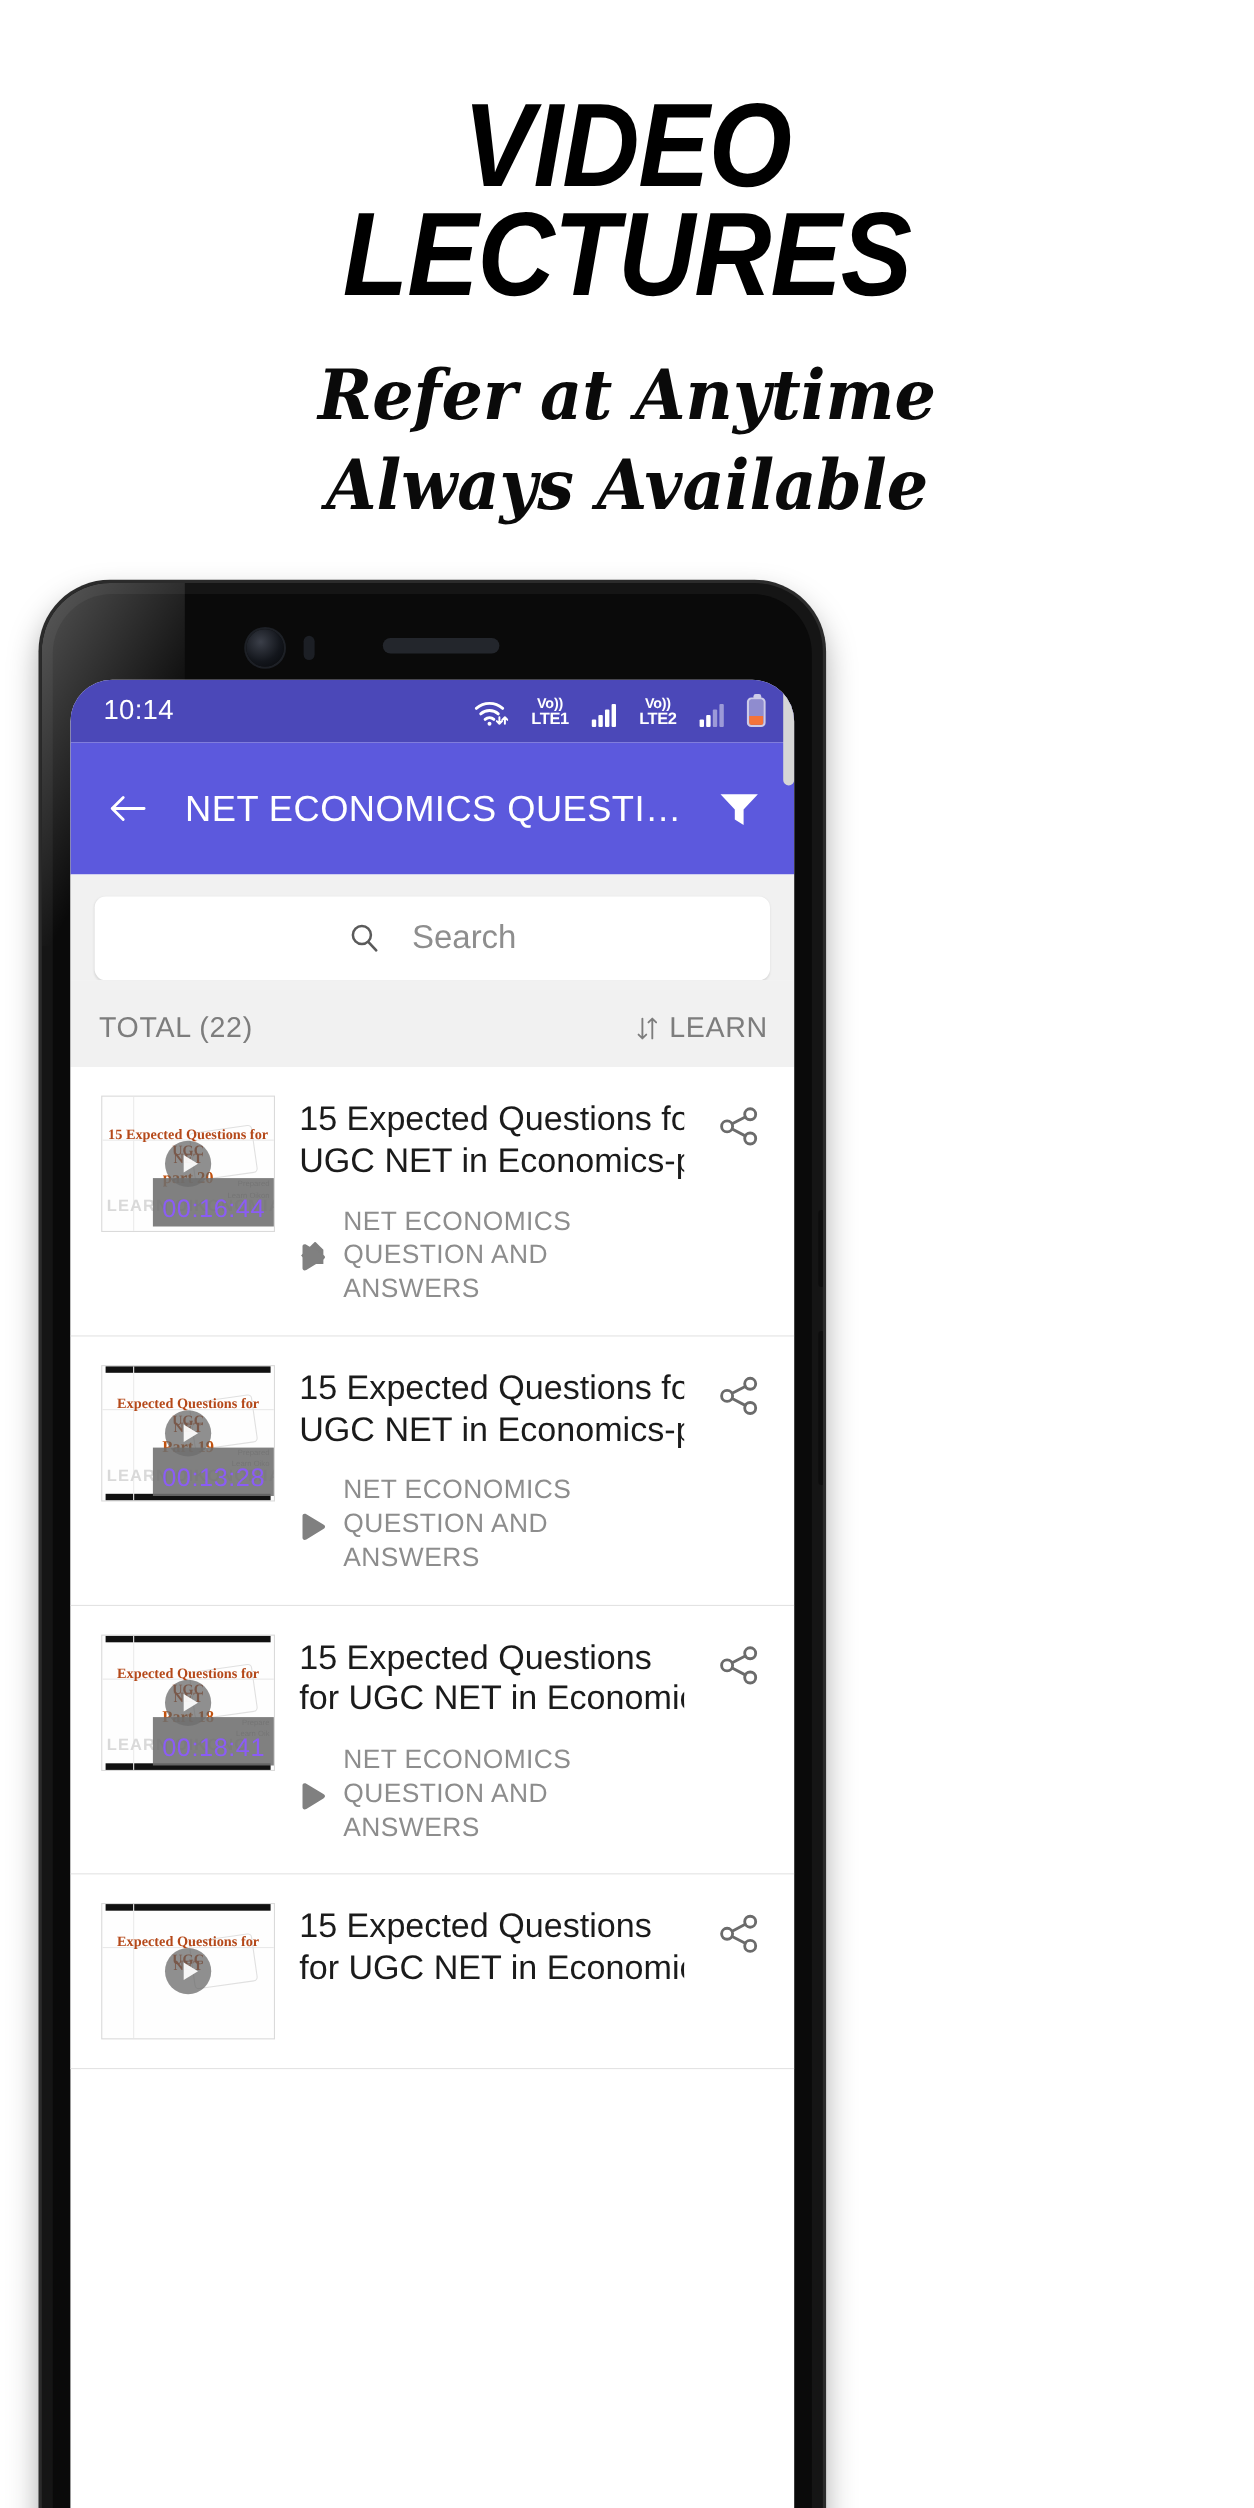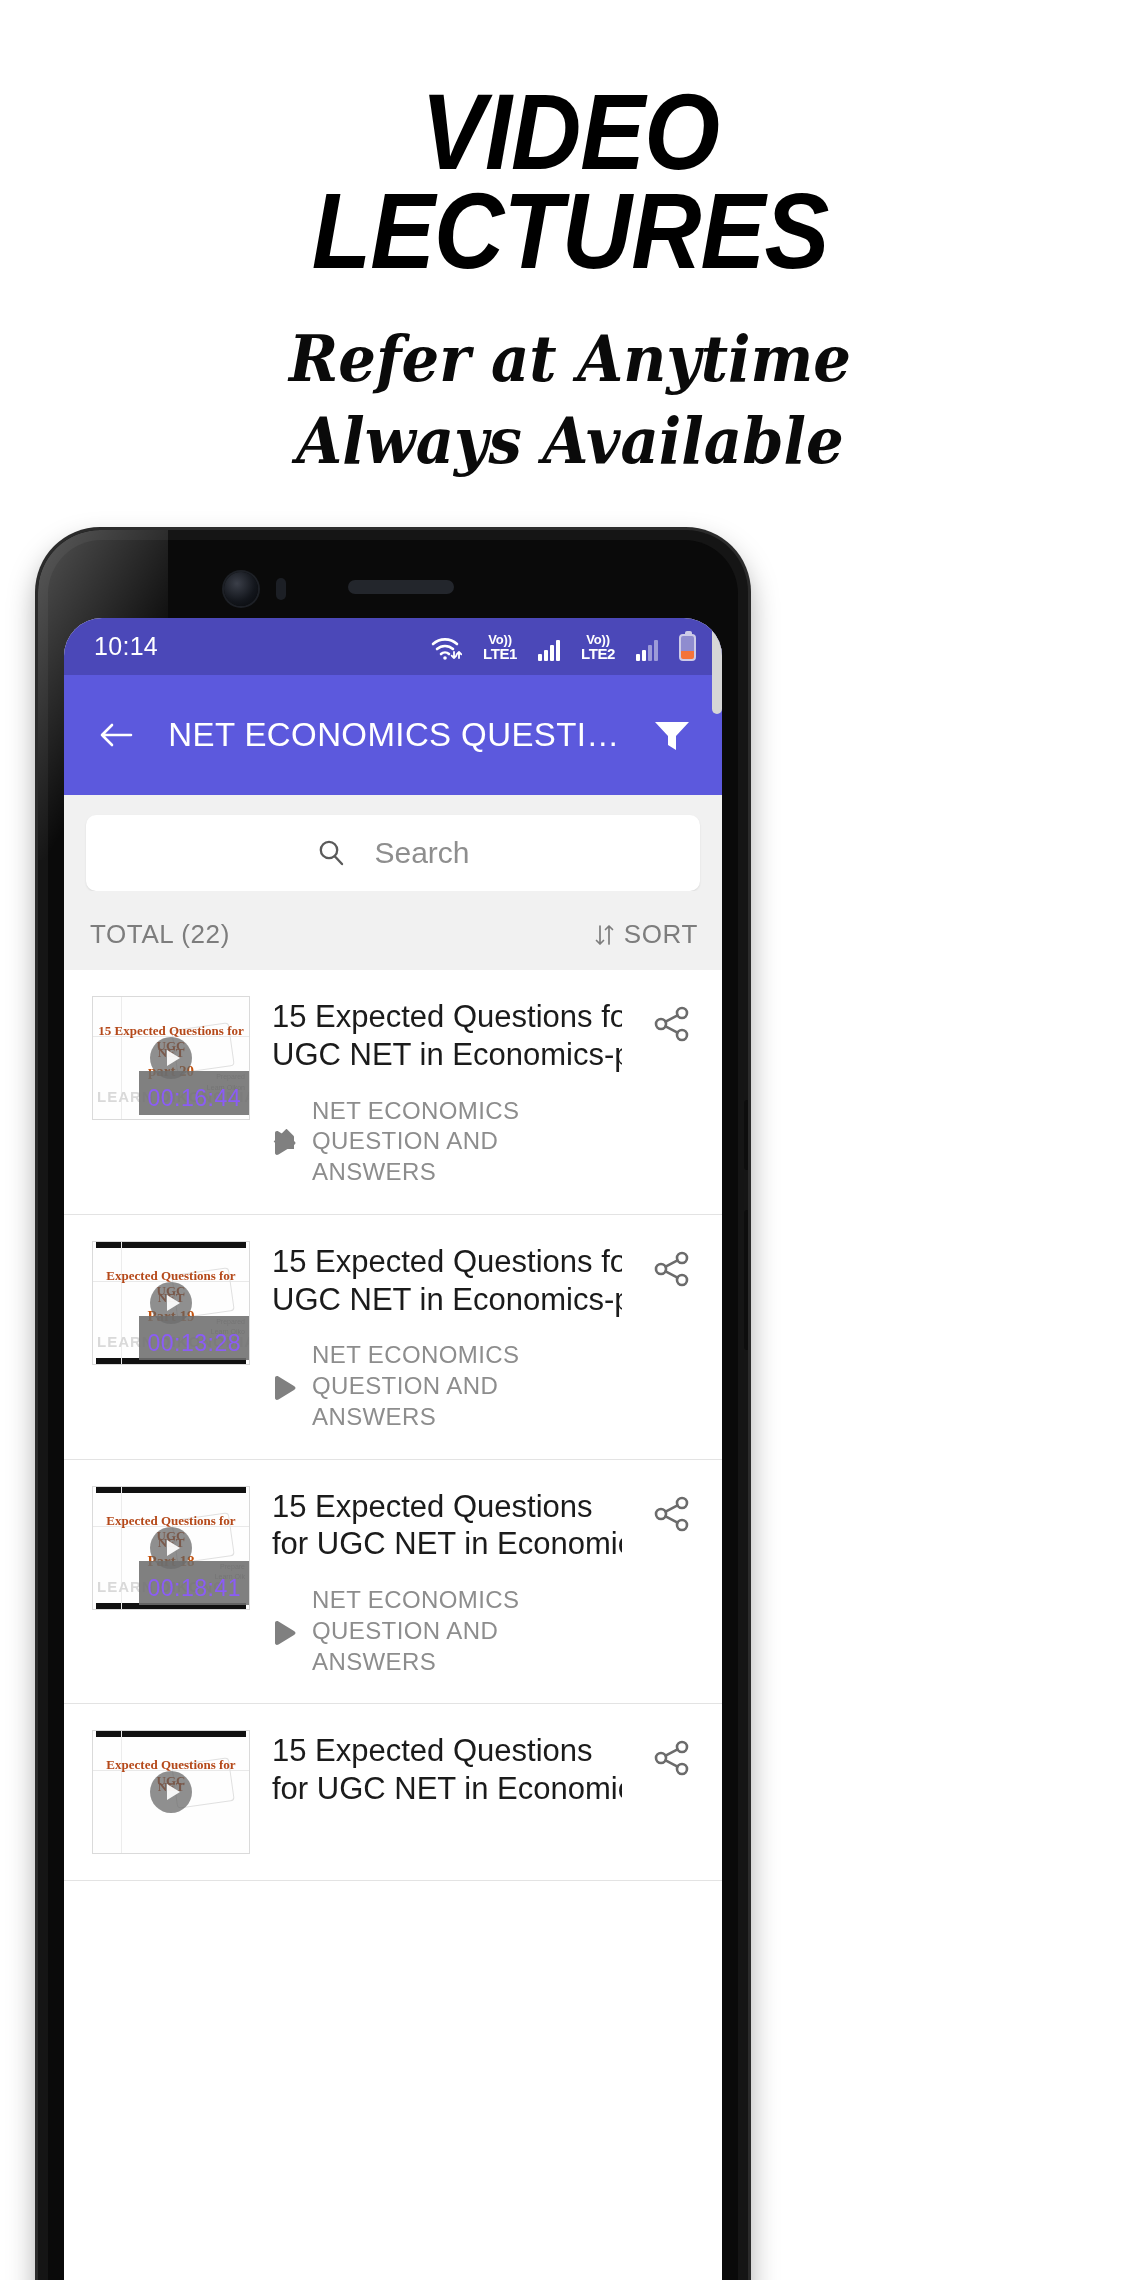--- a/index.html
+++ b/index.html
@@ -325,21 +325,21 @@
         </div>
       </div>
 
       <div class="totalrow">
         <span>TOTAL (22)</span>
         <span class="sort">
           <svg width="22" height="24" viewBox="0 0 22 24">
             <path d="M6 3 V21 M2.5 17.5 L6 21 L9.5 17.5" stroke="#7d7d7d" stroke-width="1.7" fill="none" stroke-linecap="round" stroke-linejoin="round"></path>
             <path d="M15 21 V3 M11.5 6.5 L15 3 L18.5 6.5" stroke="#7d7d7d" stroke-width="1.7" fill="none" stroke-linecap="round" stroke-linejoin="round"></path>
           </svg>
-          <span>SORT</span>
+          <span>LEARN</span>
         </span>
       </div>
 
       <div class="list">
         <div class="scrollbar"></div>
 
         <div class="row">
           <div class="thumb">
             <div class="hline" style="top:32%"></div>
             <div class="vline" style="left:18%"></div>

